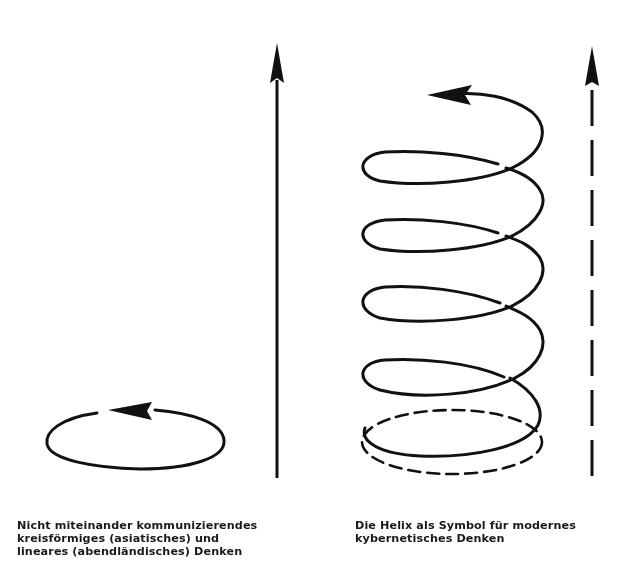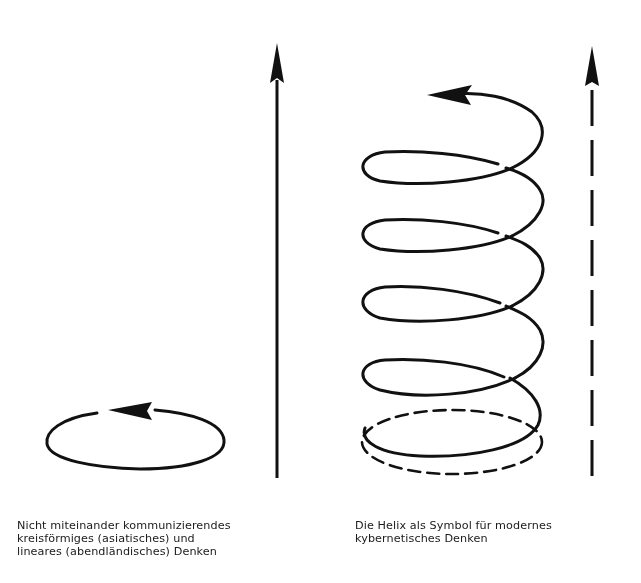--- a/index.html
+++ b/index.html
@@ -17,21 +17,21 @@
     .figure {
       position: absolute;
       left: 0;
       top: 0;
       width: 641px;
       height: 500px;
     }
     .caption {
       position: absolute;
       font-family: "DejaVu Sans", sans-serif;
-      font-weight: normal;
+      font-weight: bold;
       font-size: 11.2px;
       line-height: 13px;
       color: #1a1a1a;
       white-space: pre-line;
       letter-spacing: 0.1px;
     }
     .caption-left { left: 17px; top: 519px; width: 310px; }
     .caption-right { left: 355px; top: 519px; width: 290px; }
   </style>
 </head>

